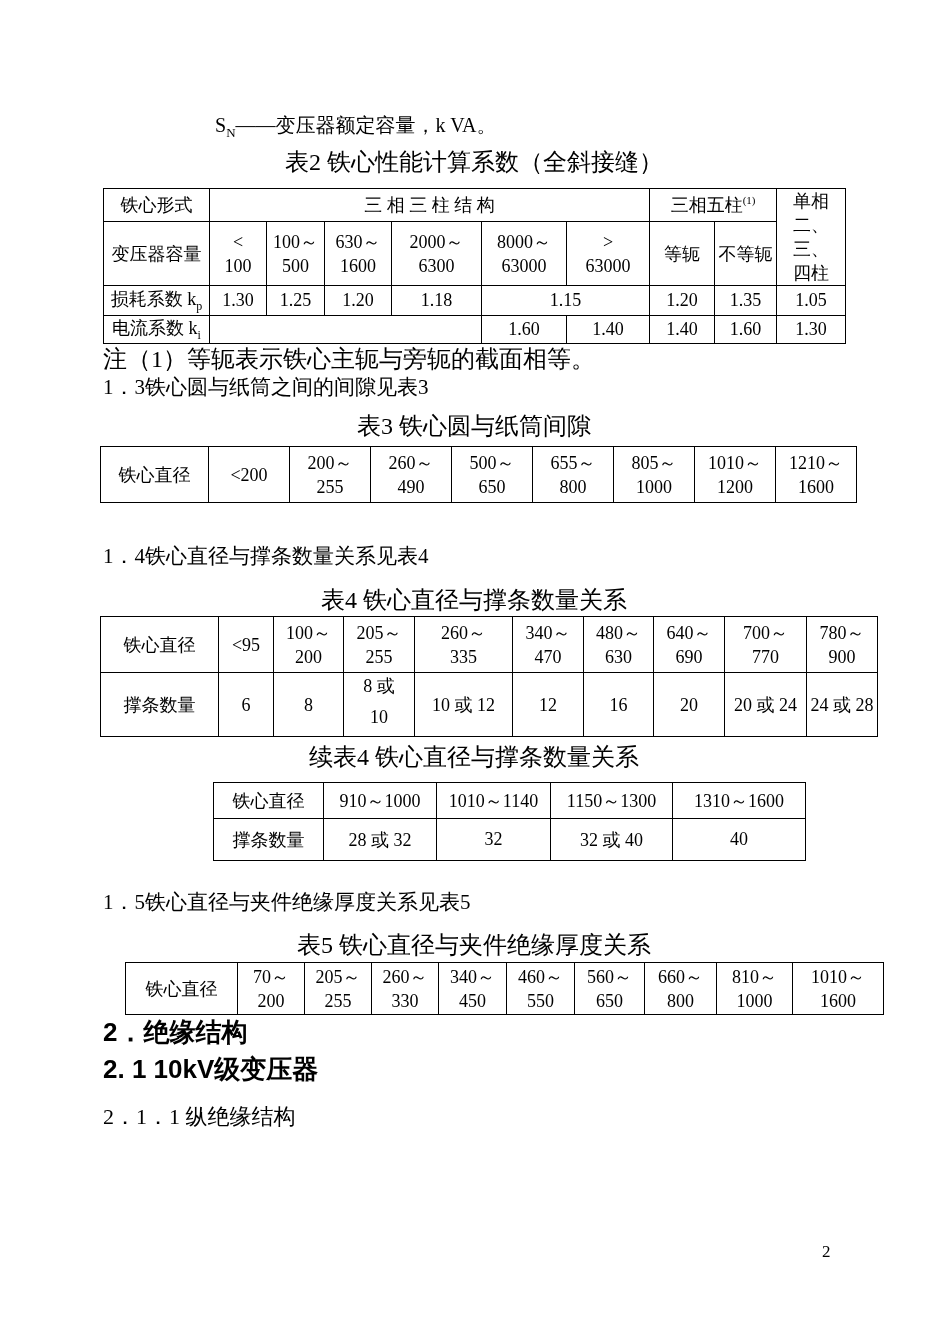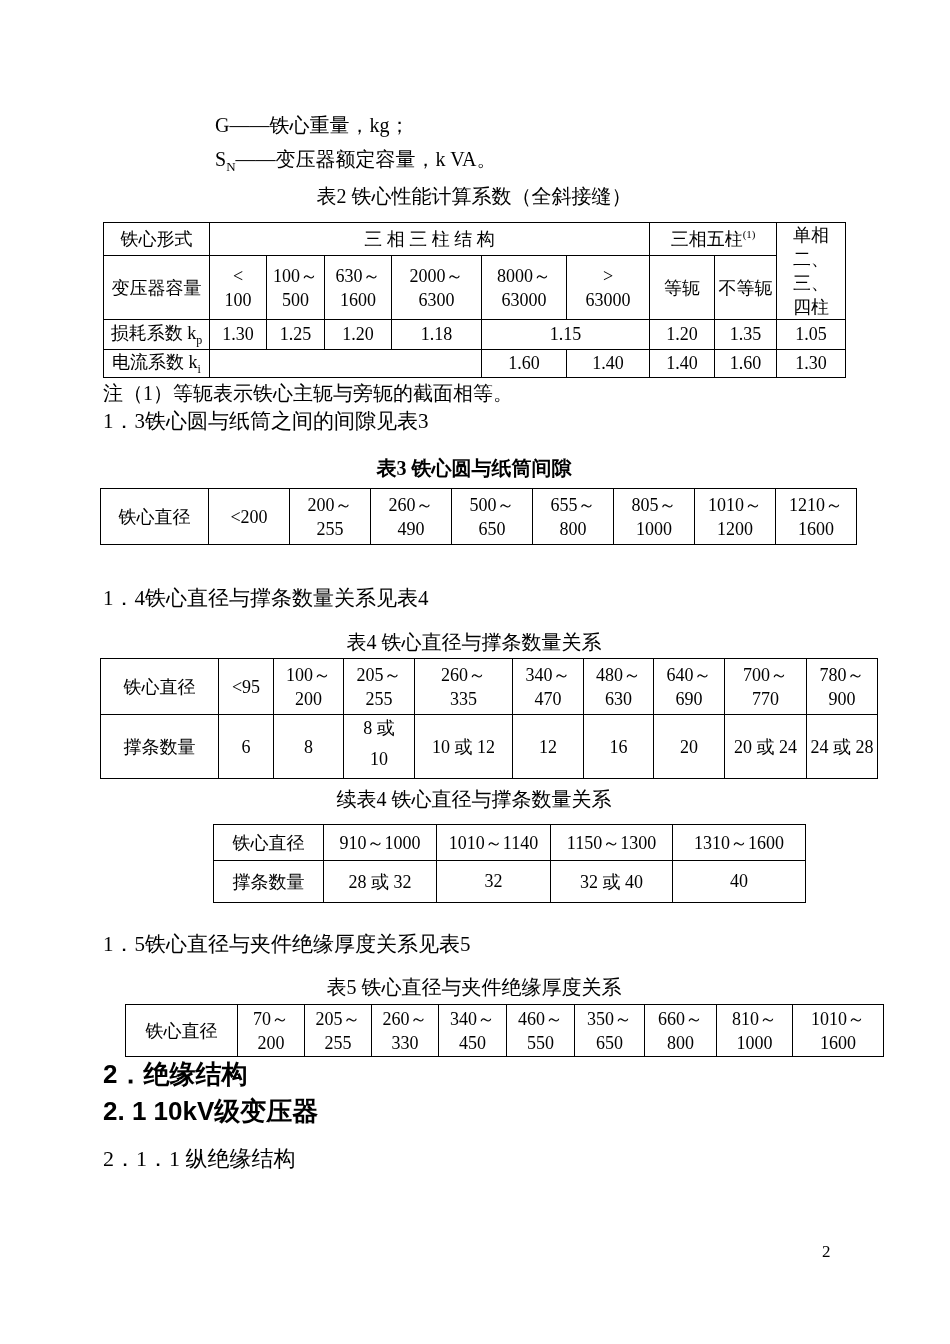--- a/index.html
+++ b/index.html
@@ -12,24 +12,24 @@
     color: #000;
     overflow: hidden;
   }
   .content { margin-left: 100px; width: 782px; padding-top: 112px; }
 
   .defs { margin-left: 115px; font-size: 20px; line-height: 27px; }
   .defs sub { font-size: 13px; }
 
   .caption {
     width: 748px; text-align: center;
-    font-size: 20px; line-height: 27px;
+    font-size: 24px; line-height: 27px;
   }
   .cap2 { margin-top: 3px; height: 28px; }
-  .cap3 { margin-top: 20px; height: 27px; font-weight: bold; }
+  .cap3 { margin-top: 12px; height: 27px; }
   .cap4 { margin-top: 17px; height: 27px; font-family: Liberation Serif, serif; }
   .cap4b{ margin-top: 7px;  height: 27px; }
   .cap5 { margin-top: 16px; height: 27px; }
 
   table.t {
     border-collapse: collapse; table-layout: fixed;
     font-size: 18px;
   }
   table.t td {
     border: 1px solid #000;
@@ -39,21 +39,21 @@
   .ln { line-height: 24px; }
   sub.cellsub { font-size: 12px; }
   sup.cellsup { font-size: 11px; }
 
   .t2 { width: 742px; margin-left: 3px; margin-top: 11px; }
   .t2 tr.r1 { height: 27px; }
   .t2 tr.r2 { height: 52px; }
   .t2 tr.r3 { height: 30px; }
   .t2 tr.r4 { height: 28px; }
 
-  .note { margin-top: 2px; margin-left: 3px; font-size: 20px; line-height: 26px; height: 26px; }
+  .note { margin-top: 2px; margin-left: 3px; font-size: 24px; line-height: 26px; height: 26px; }
 
   .section { margin-left: 3px; font-size: 21px; line-height: 28px; height: 28px; }
   .sec13 { margin-top: 1px; }
   .sec14 { margin-top: 39px; }
   .sec15 { margin-top: 27px; }
 
   .t3 { width: 756px; margin-top: 6px; }
   .t3 tr.hr { height: 56px; }
   .t3 tr.vr { height: 35px; }
 
@@ -86,21 +86,20 @@
     font-size: 17px;
   }
 </style>
 </head>
 <body>
 
 <div class="page">
   <div class="content">
 
     <div class="defs">
-      <div class="def-line"><span>G</span><sub></sub><span>——铁心重量，kg；</span></div>
       <div class="def-line"><span>S</span><sub>N</sub><span>——变压器额定容量，k VA。</span></div>
     </div>
 
     <div class="caption cap2">表2 铁心性能计算系数（全斜接缝）</div>
 
     <table class="t t2">
       <colgroup>
         <col style="width:106px">
           <col style="width:57px">
           <col style="width:58px">
@@ -390,21 +389,21 @@
             </td>
         <td>
               <div class="ln">340～</div>
               <div class="ln">450</div>
             </td>
         <td>
               <div class="ln">460～</div>
               <div class="ln">550</div>
             </td>
         <td>
-              <div class="ln">350～</div>
+              <div class="ln">560～</div>
               <div class="ln">650</div>
             </td>
         <td>
               <div class="ln">660～</div>
               <div class="ln">800</div>
             </td>
         <td>
               <div class="ln">810～</div>
               <div class="ln">1000</div>
             </td>

